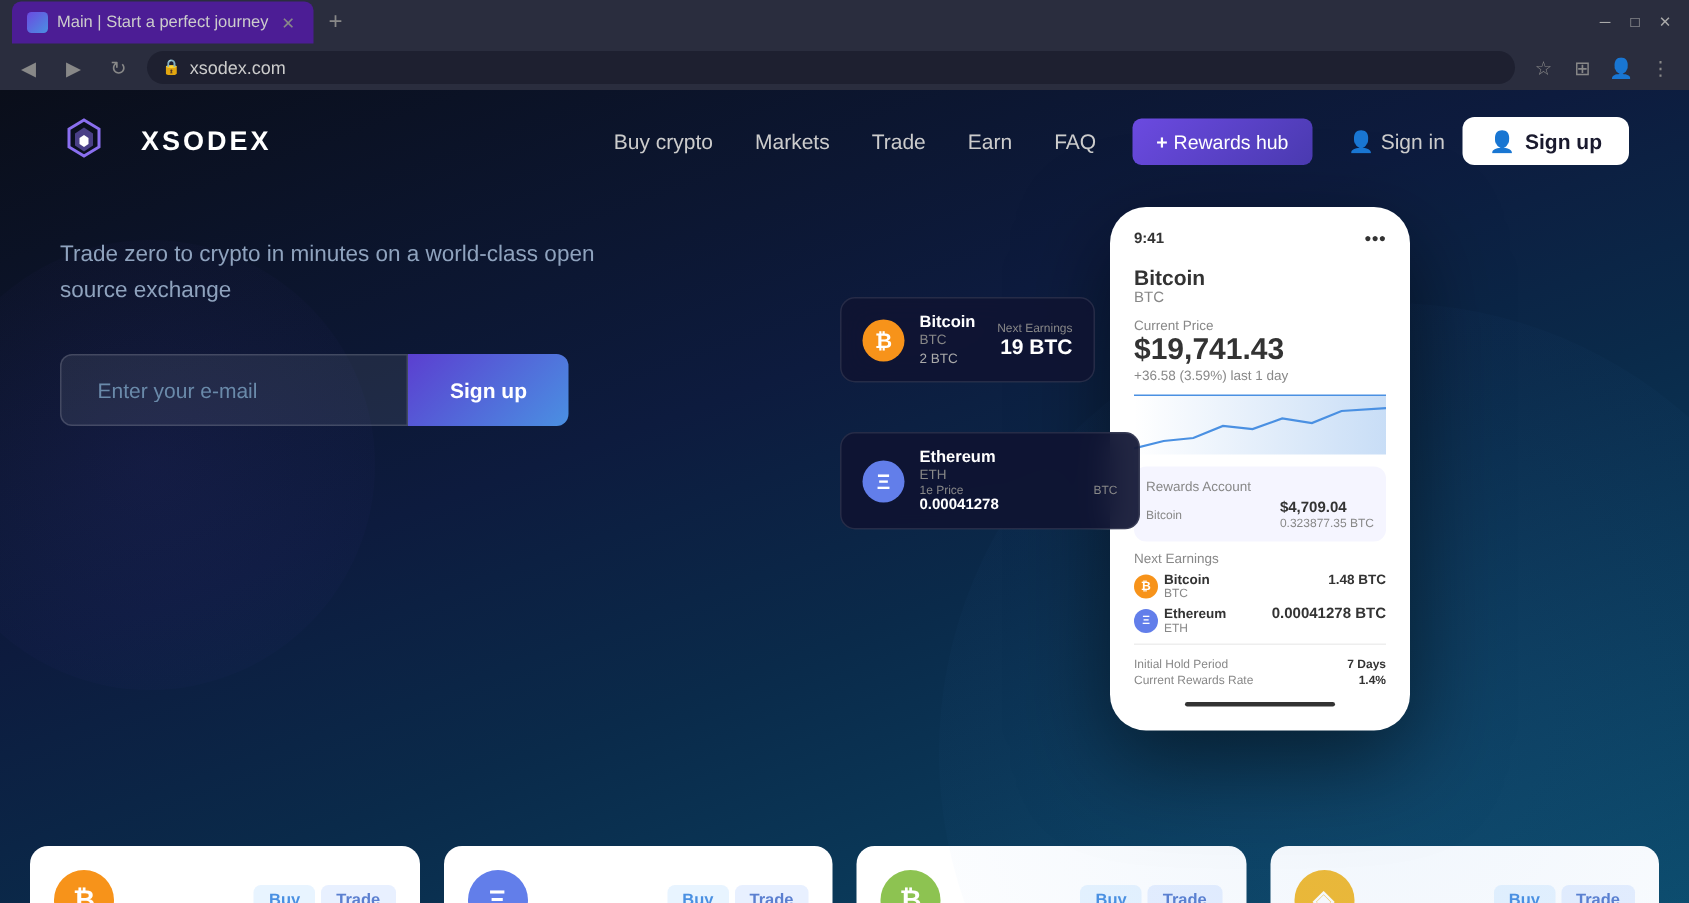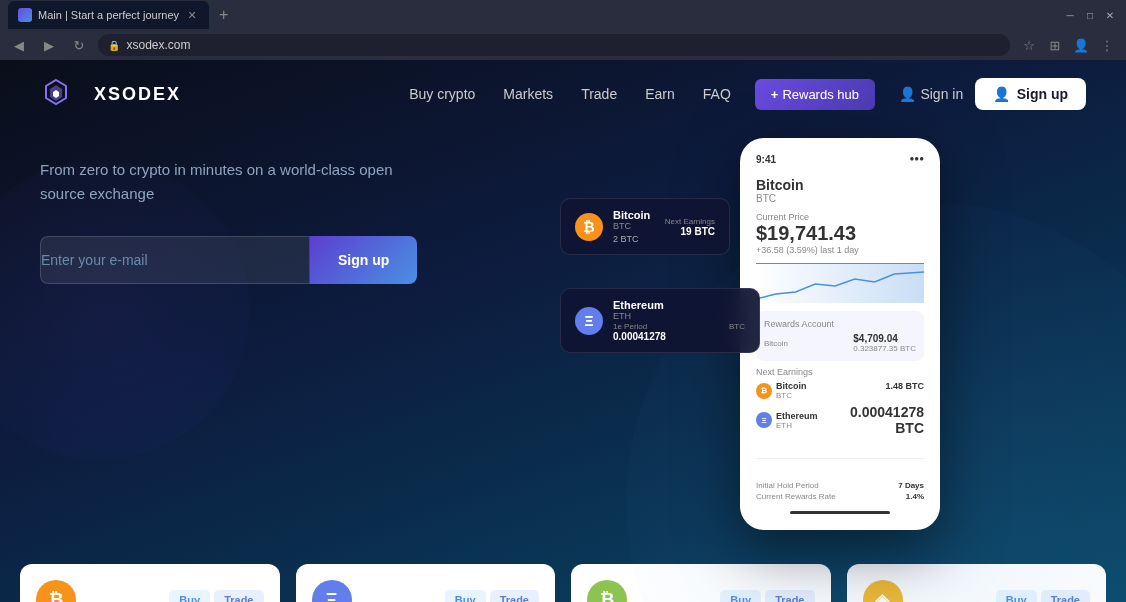--- a/index.html
+++ b/index.html
@@ -1,20 +1,20 @@
 <!DOCTYPE html>
 <html><head>
   <meta charset="utf-8">
   <style>
     * { margin: 0; padding: 0; box-sizing: border-box; }
     body { font-family: -apple-system, BlinkMacSystemFont, 'Segoe UI', Arial, sans-serif; width: 1126px; height: 602px; overflow: hidden; background: #0a0e1a; }
     .browser-tab-bar { display: flex; align-items: center; height: 30px; background: #2a2d3e; padding: 0 8px; gap: 4px; }
     .browser-window-controls { display: flex; gap: 4px; margin-left: auto; align-items: center; }
     .wc-btn { width: 16px; height: 16px; display: flex; align-items: center; justify-content: center; cursor: pointer; color: #aaa; font-size: 10px; }
-    .browser-tab { display: flex; align-items: center; background: #0f172a; border-radius: 6px 6px 0 0; padding: 0 10px; height: 28px; gap: 6px; min-width: 180px; max-width: 220px; }
+    .browser-tab { display: flex; align-items: center; background: #4c1d95; border-radius: 6px 6px 0 0; padding: 0 10px; height: 28px; gap: 6px; min-width: 180px; max-width: 220px; }
     .tab-favicon { width: 14px; height: 14px; background: linear-gradient(135deg, #6b4ae0, #4a90e2); border-radius: 3px; flex-shrink: 0; }
     .tab-title { font-size: 11px; color: #ccc; white-space: nowrap; overflow: hidden; text-overflow: ellipsis; flex: 1; }
     .tab-close { color: #888; font-size: 11px; cursor: pointer; width: 14px; height: 14px; display: flex; align-items: center; justify-content: center; border-radius: 50%; }
     .tab-new { color: #888; font-size: 16px; cursor: pointer; padding: 0 6px; }
     .browser-toolbar { display: flex; align-items: center; height: 30px; background: #2a2d3e; padding: 0 8px; gap: 8px; }
     .nav-btn { color: #888; font-size: 13px; cursor: pointer; width: 22px; height: 22px; display: flex; align-items: center; justify-content: center; border-radius: 4px; }
     .address-bar { flex: 1; height: 22px; background: #1e2030; border-radius: 11px; display: flex; align-items: center; padding: 0 10px; gap: 6px; }
     .address-lock { color: #888; font-size: 10px; }
     .address-text { font-size: 12px; color: #ccc; }
     .toolbar-icons { display: flex; gap: 4px; align-items: center; }
@@ -35,21 +35,21 @@
     .nav-auth { display: flex; align-items: center; gap: 12px; margin-left: 24px; }
     .sign-in-btn { color: #ccc; font-size: 14px; cursor: pointer; background: none; border: none; display: flex; align-items: center; gap: 4px; }
     .sign-up-btn { background: #fff; color: #1a1a2e; border: none; border-radius: 8px; padding: 8px 18px; font-size: 14px; font-weight: 600; cursor: pointer; display: flex; align-items: center; gap: 6px; }
 
     
     .hero { display: flex; align-items: flex-start; padding: 30px 40px 0; position: relative; }
     .hero-content { flex: 1; max-width: 560px; }
     .hero-title { font-size: 44px; font-weight: 800; color: #fff; line-height: 1.15; margin-bottom: 20px; }
     .hero-subtitle { font-size: 15px; color: #8fa3be; line-height: 1.6; margin-bottom: 30px; max-width: 380px; }
     .hero-form { display: flex; gap: 0; }
-    .email-input { width: 270px; height: 48px; background: rgba(255,255,255,0.08); border: 1px solid rgba(255,255,255,0.15); border-radius: 8px 0 0 8px; color: #fff; font-size: 14px; padding: 0 0; outline: none; }
+    .email-input { width: 232px; height: 48px; background: rgba(255,255,255,0.08); border: 1px solid rgba(255,255,255,0.15); border-radius: 8px 0 0 8px; color: #fff; font-size: 14px; padding: 0 24px; outline: none; }
     .email-input::placeholder { color: #6a8aaa; }
     .signup-btn { height: 48px; padding: 0 28px; background: linear-gradient(135deg, #5b3fd0, #4a90e2); border: none; border-radius: 0 8px 8px 0; color: #fff; font-size: 14px; font-weight: 600; cursor: pointer; }
 
     
     .hero-visual { position: absolute; right: 40px; top: -20px; width: 340px; height: 400px; }
     .phone { position: absolute; right: 40px; top: 10px; width: 200px; background: #fff; border-radius: 24px; padding: 16px; box-shadow: 0 20px 60px rgba(0,0,0,0.5); }
     .phone-header { display: flex; justify-content: space-between; align-items: flex-start; margin-bottom: 12px; }
     .phone-time { font-size: 10px; color: #333; font-weight: 600; }
     .phone-status { display: flex; gap: 3px; align-items: center; }
     .phone-coin-name { font-size: 14px; font-weight: 700; color: #333; }
@@ -68,21 +68,21 @@
     .float-card { position: absolute; background: rgba(15,20,50,0.92); border: 1px solid rgba(255,255,255,0.1); border-radius: 10px; padding: 10px 14px; display: flex; align-items: center; gap: 10px; backdrop-filter: blur(10px); }
     .float-card-btc { left: 0; top: 80px; width: 170px; }
     .float-card-eth { left: 0; top: 150px; width: 200px; }
     .fc-coin-icon { width: 28px; height: 28px; border-radius: 50%; display: flex; align-items: center; justify-content: center; font-size: 14px; font-weight: 700; color: #fff; flex-shrink: 0; }
     .fc-btc { background: #f7931a; }
     .fc-eth { background: #627eea; }
     .fc-info { flex: 1; }
     .fc-name { font-size: 11px; font-weight: 700; color: #fff; }
     .fc-sub { font-size: 9px; color: #888; }
     .fc-value-area { text-align: right; }
-    .fc-value { font-size: 10px; font-weight: 700; color: #fff; }
+    .fc-value { font-size: 14px; font-weight: 700; color: #fff; }
     .fc-details { font-size: 9px; color: #aaa; margin-top: 3px; }
     .fc-detail-row { display: flex; justify-content: space-between; font-size: 8px; color: #888; margin-top: 1px; }
 
     
     .cards-section { display: flex; gap: 16px; padding: 0 20px; margin-top: 20px; }
     .crypto-card { background: #fff; border-radius: 12px; padding: 16px; flex: 1; min-width: 0; }
     .card-header { display: flex; align-items: center; justify-content: space-between; margin-bottom: 10px; }
     .coin-icon { width: 40px; height: 40px; border-radius: 50%; display: flex; align-items: center; justify-content: center; font-size: 18px; color: #fff; font-weight: 700; flex-shrink: 0; }
     .btc-icon { background: #f7931a; }
     .eth-icon { background: #627eea; }
@@ -160,21 +160,21 @@
       </button>
       <button class="sign-up-btn">
         <span>👤</span>
         <span>Sign up</span>
       </button>
     </div>
   </nav>
 
   <div class="hero">
     <div class="hero-content">
-      <p class="hero-subtitle">From zero to crypto in minutes on a world-class open source exchange</p>
+      <p class="hero-subtitle">Trade zero to crypto in minutes on a world-class open source exchange</p>
       <div class="hero-form">
         <input class="email-input" type="email" placeholder="Enter your e-mail" style="">
         <button class="signup-btn">Sign up</button>
       </div>
     </div>
 
     <div class="hero-visual" style="position:relative; width:380px; height:390px; flex-shrink:0;">
 
       <div class="phone" style="right:0; top:0; left:auto; position:absolute;">
         <div class="phone-header">
@@ -220,24 +220,24 @@
         </div>
         <div style="display:flex; gap:6px; margin-top:4px;">
           <div style="display:flex; align-items:center; gap:4px;">
             <div style="width:16px; height:16px; border-radius:50%; background:#627eea; display:flex; align-items:center; justify-content:center; font-size:8px; color:#fff; font-weight:700;">Ξ</div>
             <div>
               <div style="font-size:9px; font-weight:700; color:#333;">Ethereum</div>
               <div style="font-size:8px; color:#888;">ETH</div>
             </div>
           </div>
           <div style="margin-left:auto; text-align:right;">
-            <div style="font-size:14px; font-weight:700; color:#333;">0.00041278 BTC</div>
-          </div>
-        </div>
-        <div style="margin-top:22px; border-top:1px solid #eee; padding-top:22px;">
+            <div style="font-size:10px; font-weight:700; color:#333;">0.00041278 BTC</div>
+          </div>
+        </div>
+        <div style="margin-top:6px; border-top:1px solid #eee; padding-top:8px;">
           <div style="display:flex; justify-content:space-between;">
             <span style="font-size:8px; color:#888;">Initial Hold Period</span>
             <span style="font-size:8px; font-weight:700; color:#333;">7 Days</span>
           </div>
           <div style="display:flex; justify-content:space-between; margin-top:2px;">
             <span style="font-size:8px; color:#888;text-align:center;">Current Rewards Rate</span>
             <span style="font-size:8px; font-weight:700; color:#333;">1.4%</span>
           </div>
         </div>
         <div style="margin-top:10px; width:60%; height:3px; background:#333; border-radius:2px; margin-left:auto; margin-right:auto;"></div>
@@ -256,21 +256,21 @@
         </div>
       </div>
 
       <div class="float-card float-card-eth" style="position:absolute; left:0; top:150px;">
         <div class="fc-coin-icon fc-eth">Ξ</div>
         <div class="fc-info">
           <div class="fc-name">Ethereum</div>
           <div class="fc-sub">ETH</div>
           <div>
             <div class="fc-detail-row">
-              <span>1e Period</span>
+              <span>1e Price</span>
               <span>BTC</span>
             </div>
             <div class="fc-value" style="font-size:10px;">0.00041278</div>
           </div>
         </div>
       </div>
     </div>
   </div>
 
   <div class="cards-section" style="margin-top:16px;">

